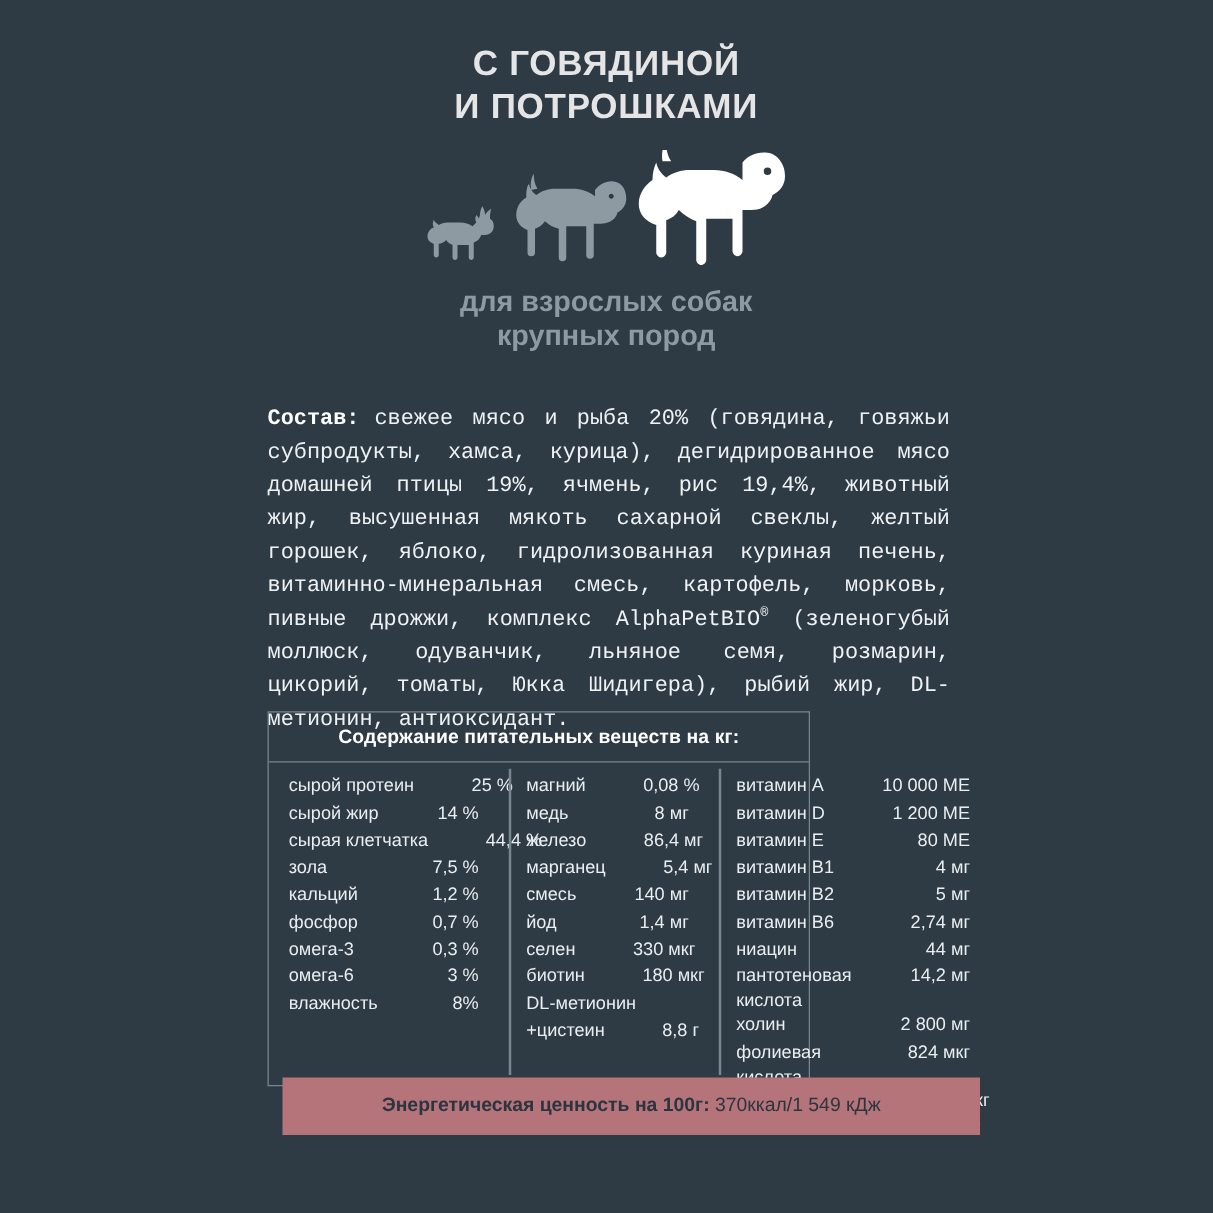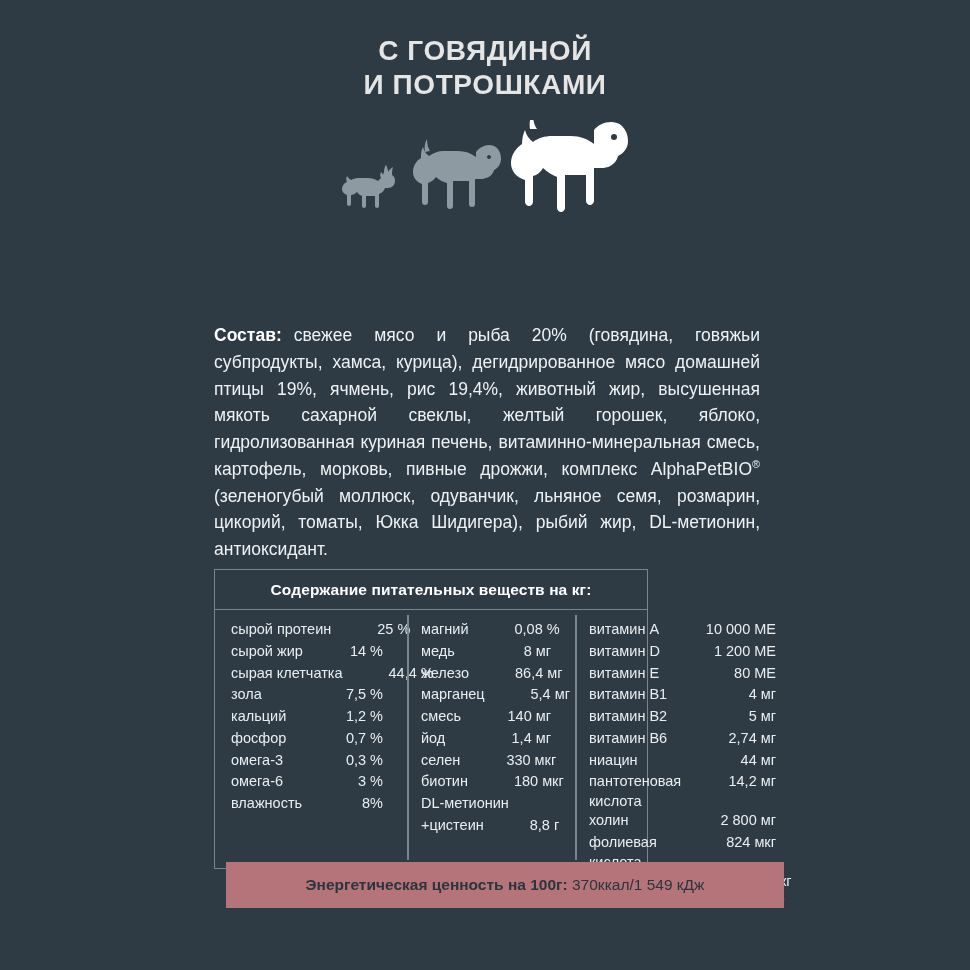--- a/index.html
+++ b/index.html
@@ -66,20 +66,21 @@
   .composition {
     position: absolute;
     left: 214px;
     top: 322px;
     width: 546px;
     font-size: 17.5px;
     line-height: 1.53;
     color: #eef2f4;
     text-align: justify;
     text-justify: inter-word;
+    font-family: Liberation Mono, monospace;
   }
 
   .composition .lead {
     font-weight: bold;
     color: #ffffff;
     margin-right: 12px;
   }
 
   .composition sup {
     font-size: 0.62em;
@@ -206,20 +207,22 @@
 
       <span>
         <svg class="dog-svg" width="120" height="96" viewBox="0 0 120 96" aria-hidden="true">
           <path fill="#ffffff" d="M84 10c4-5 10-8 17-8 4 0 8 1 11 4 4 4 6 9 6 15 0 7-4 12-10 15-1 5-5 9-10 11-3 1-6 1-9 1h-5v33c0 2-2 4-4 4s-4-2-4-4V55H55v33c0 2-2 4-4 4s-4-2-4-4V57c-5-2-10-5-14-9-2 4-6 7-10 8v26c0 2-2 4-4 4s-4-2-4-4V60C6 57 1 51 1 43c0-8 5-15 11-19 0-5 1-10 3-14 1 5 4 9 8 12 5-4 12-6 19-6h19c9 0 17 3 23 8z M104 14c-2 0-3 1-3 3s1 3 3 3 3-1 3-3-1-3-3-3z"></path>
           <path fill="#ffffff" d="M20 9c-1-6 0-12 3-15 0 6 1 11 4 15-3 0-5 0-7 0z"></path>
         </svg>
       </span>
 
     </div>
 
+    <div class="hero-sub">для взрослых собак
+крупных пород</div>
   </div>
 
   <p class="composition">
     <span class="lead">Состав:</span><span>свежее мясо и рыба 20% (говядина, говяжьи субпродукты, хамса, курица), дегидрированное мясо домашней птицы 19%, ячмень, рис 19,4%, животный жир, высушенная мякоть сахарной свеклы, желтый горошек, яблоко, гидролизованная куриная печень, витаминно-минеральная смесь, картофель, морковь, пивные дрожжи, комплекс </span><span>AlphaPetBIO</span><sup>®</sup><span> (зеленогубый моллюск, одуванчик, льняное семя, розмарин, цикорий, томаты, Юкка Шидигера), рыбий жир, DL-метионин, антиоксидант.</span>
   </p>
 
   <div class="nutri">
 
     <div class="nutri-head">
       <span class="nutri-head-text">Содержание питательных веществ на кг:</span>

